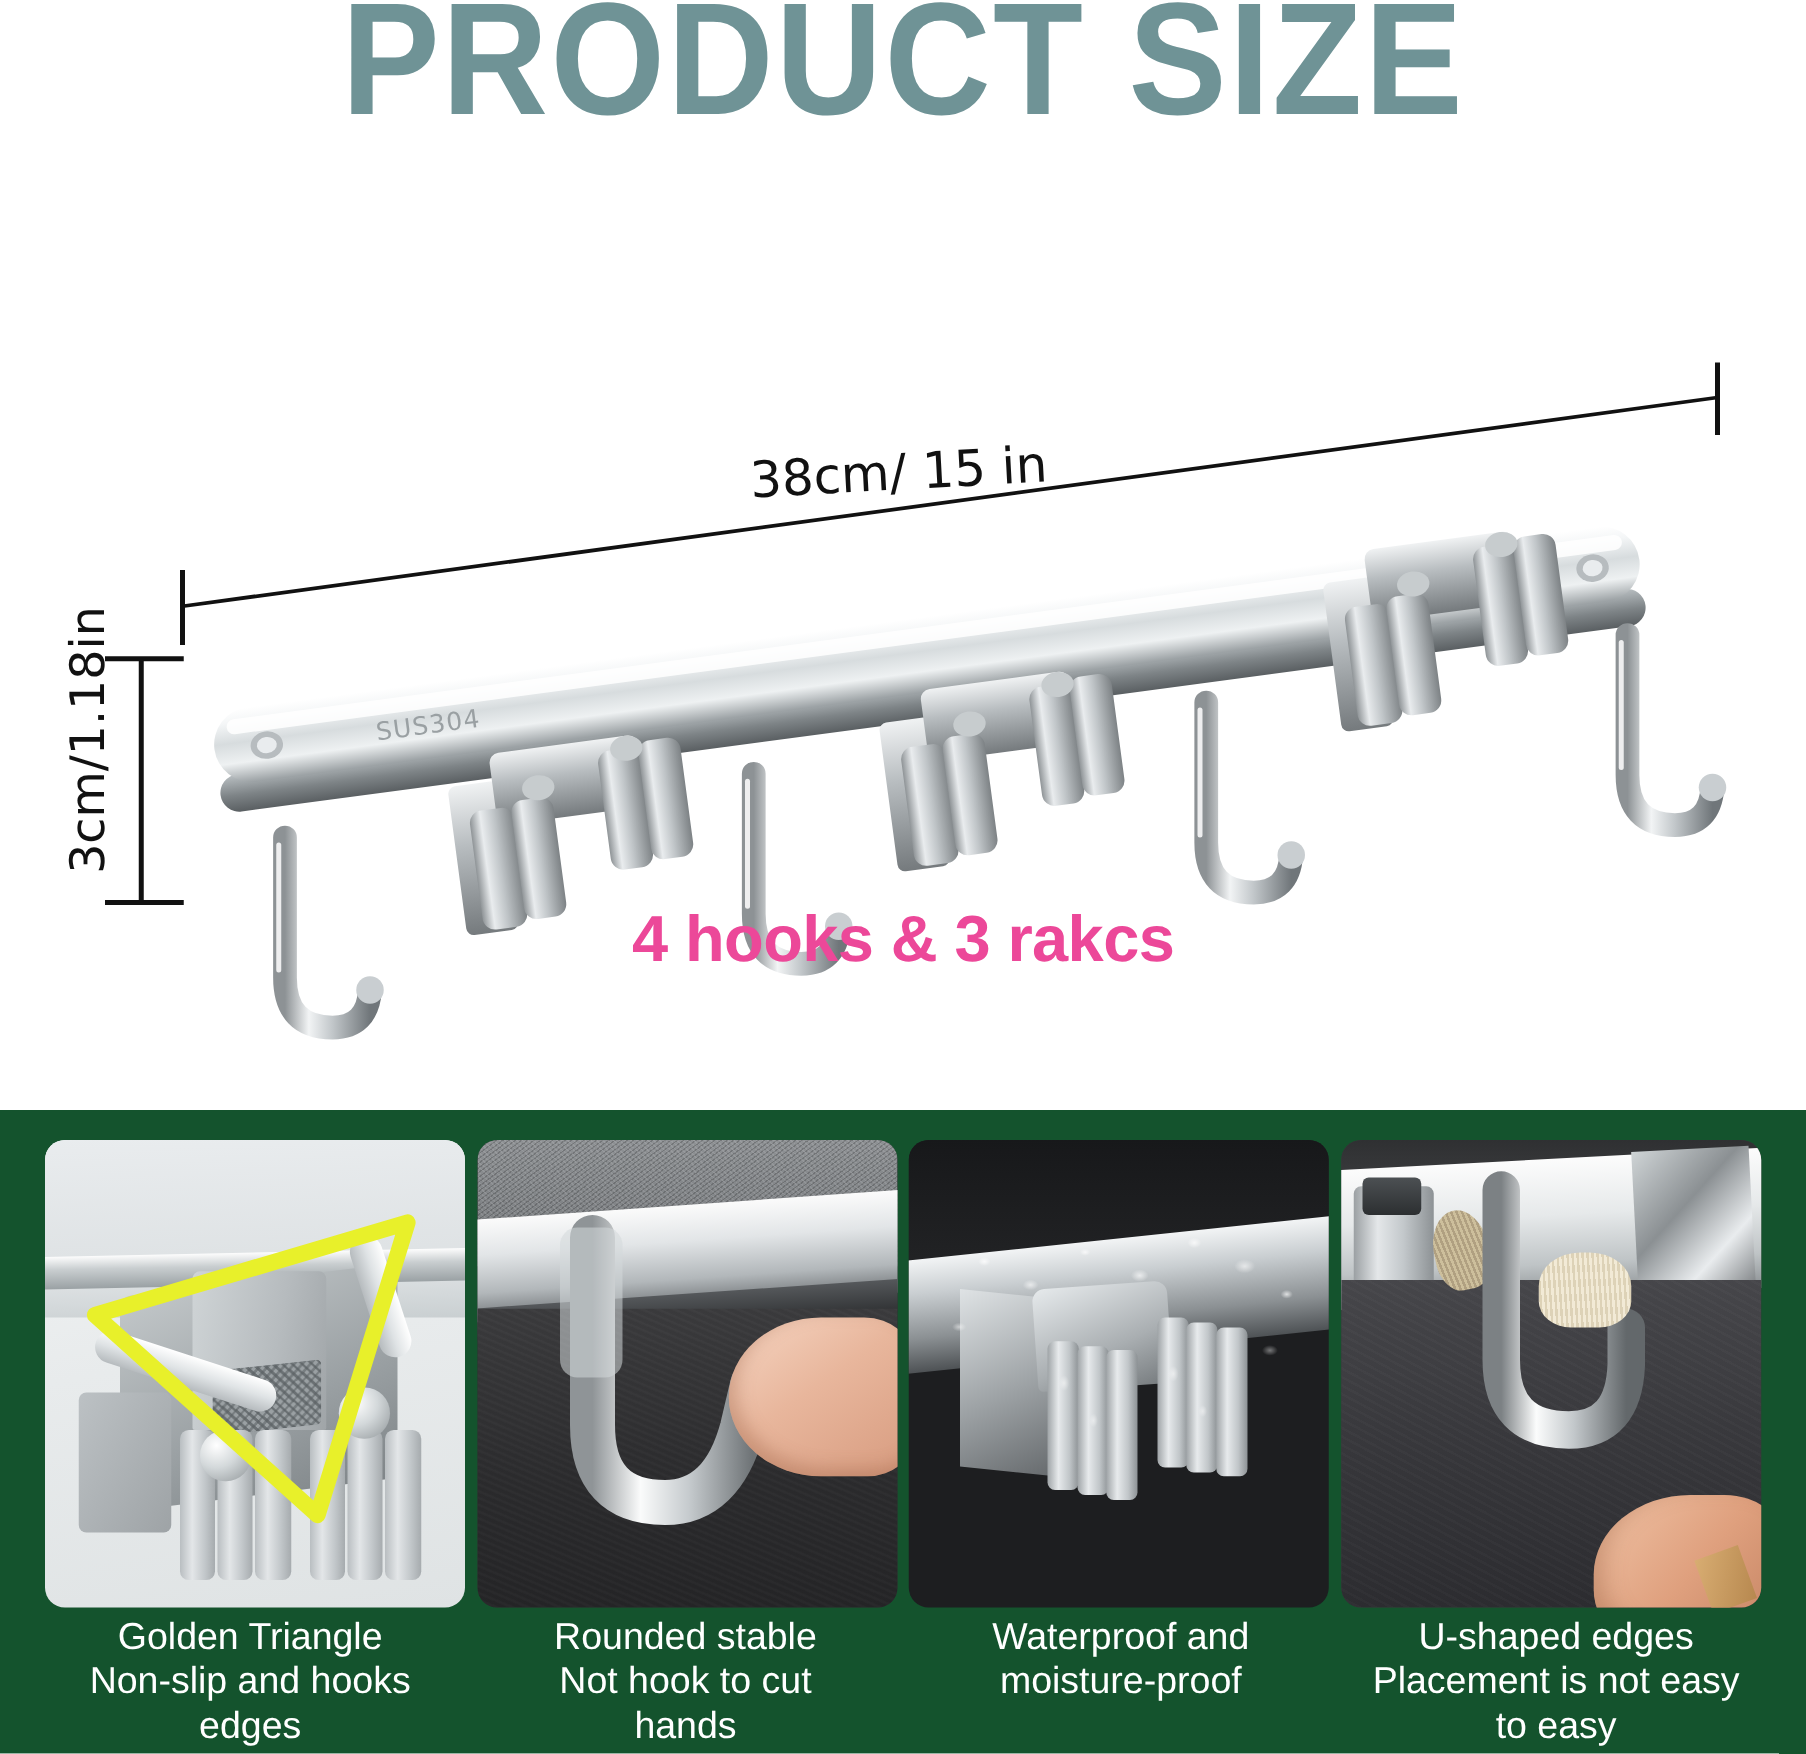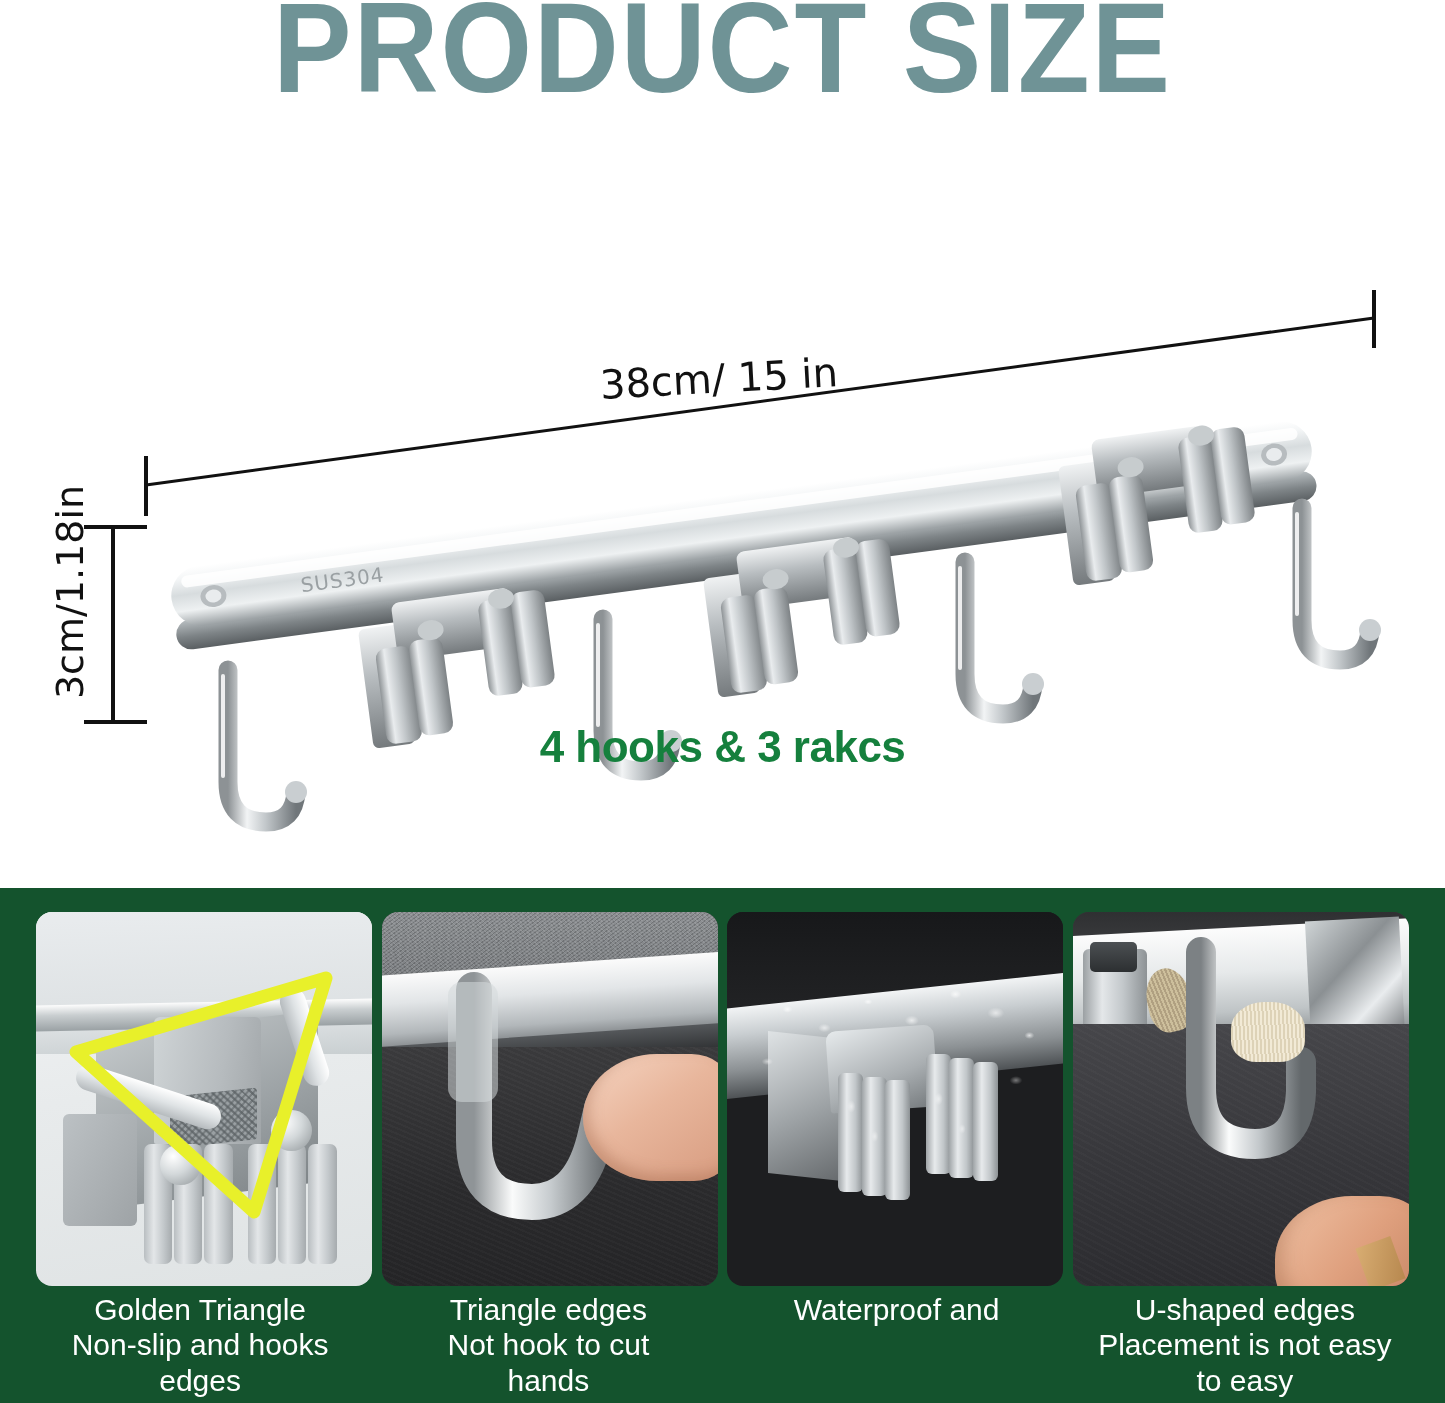--- a/index.html
+++ b/index.html
@@ -82,22 +82,22 @@
     transform-origin: 50% 50%;
     font-family: "DejaVu Sans", sans-serif;
   }
 
   .subtitle {
     position: absolute;
     left: 0;
     top: 612px;
     width: 1445px;
     text-align: center;
-    color: #15803d;
-    font-size: 44px;
+    color: #ec4899;
+    font-size: 52px;
     font-weight: bold;
     font-family: "Liberation Sans", sans-serif;
     letter-spacing: -0.5px;
   }
 
   
   .feature-band {
     position: absolute;
     left: 0;
     top: 888px;
@@ -566,26 +566,27 @@
       </div>
     </div>
 
     <div class="captions">
       <div class="caption">
         <span class="c-line">Golden Triangle</span>
         <span class="c-line">Non-slip and hooks</span>
         <span class="c-line">edges</span>
       </div>
       <div class="caption">
-        <span class="c-line">Triangle edges</span>
+        <span class="c-line">Rounded stable</span>
         <span class="c-line">Not hook to cut</span>
         <span class="c-line">hands</span>
       </div>
       <div class="caption">
         <span class="c-line">Waterproof and</span>
+        <span class="c-line">moisture-proof</span>
         <span class="c-line"></span>
       </div>
       <div class="caption">
         <span class="c-line">U-shaped edges</span>
         <span class="c-line">Placement is not easy</span>
         <span class="c-line">to easy</span>
       </div>
     </div>
   </div>
 </div>

